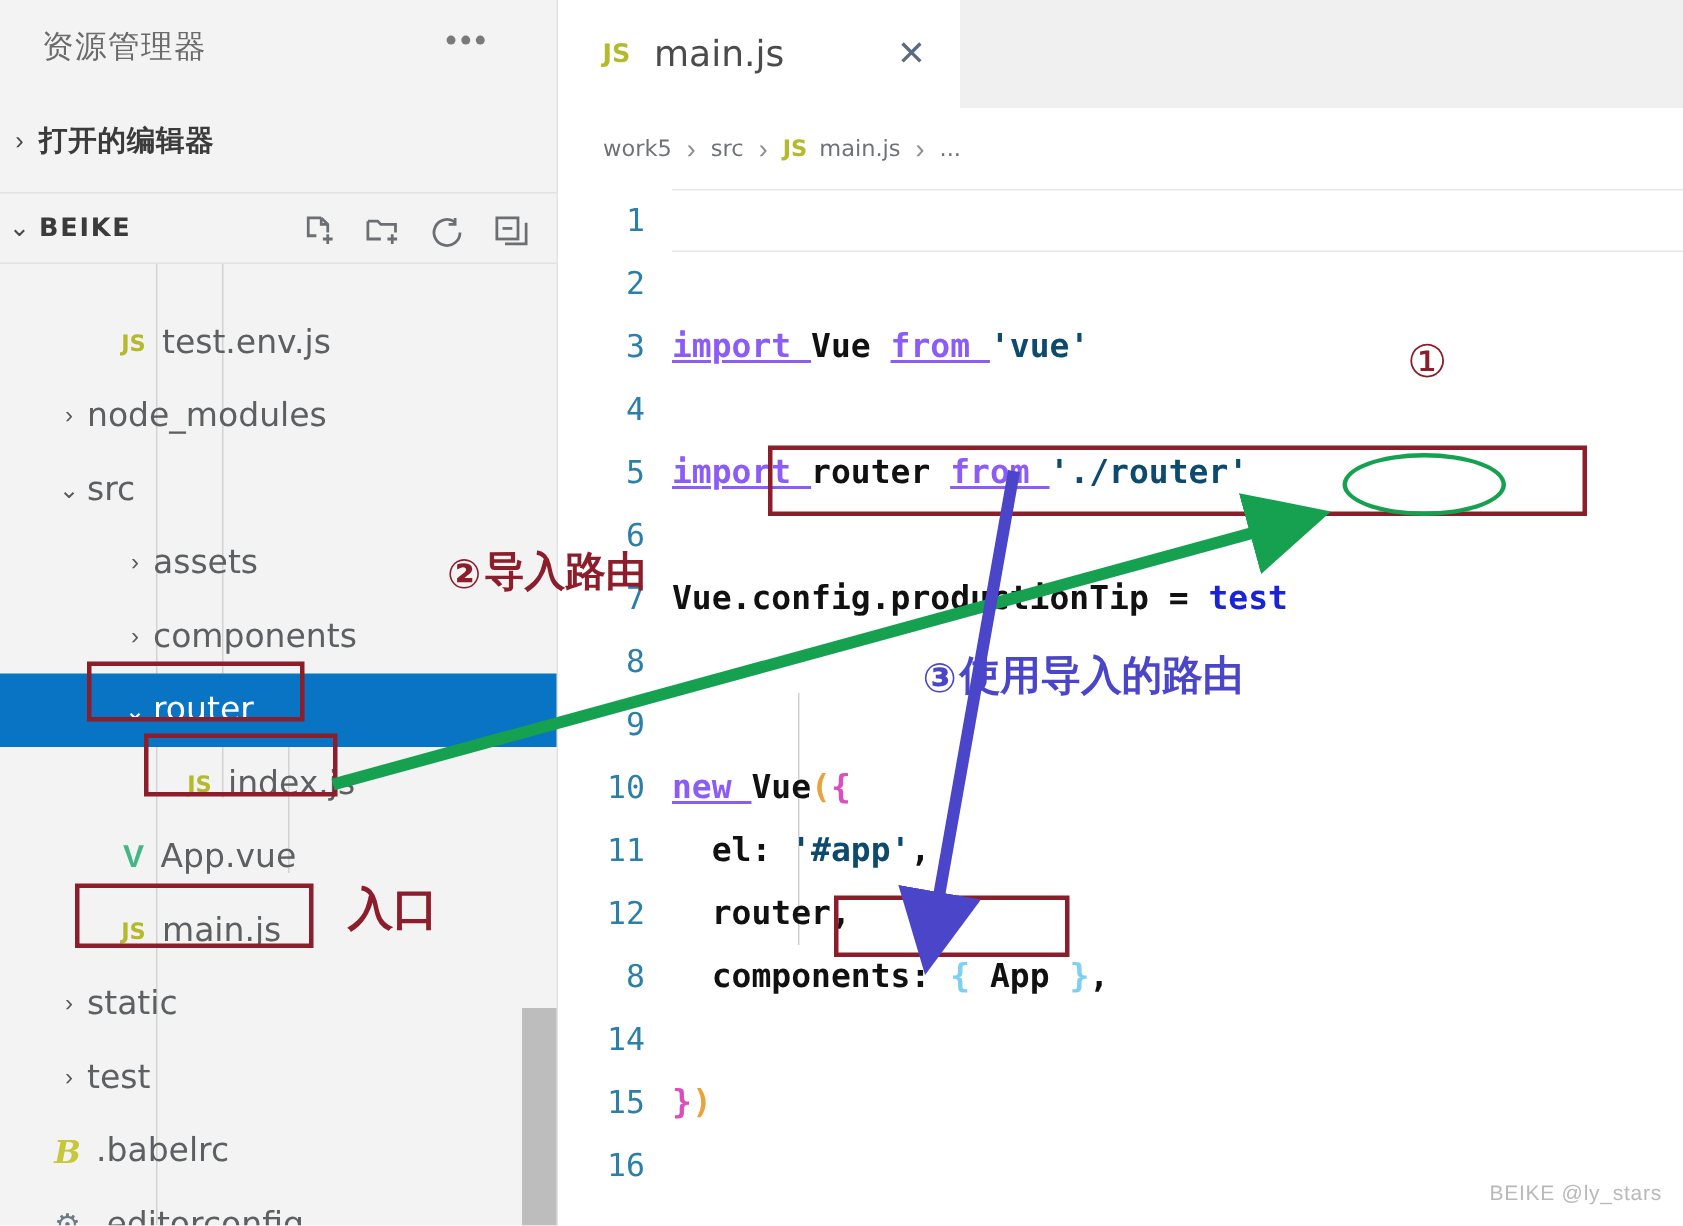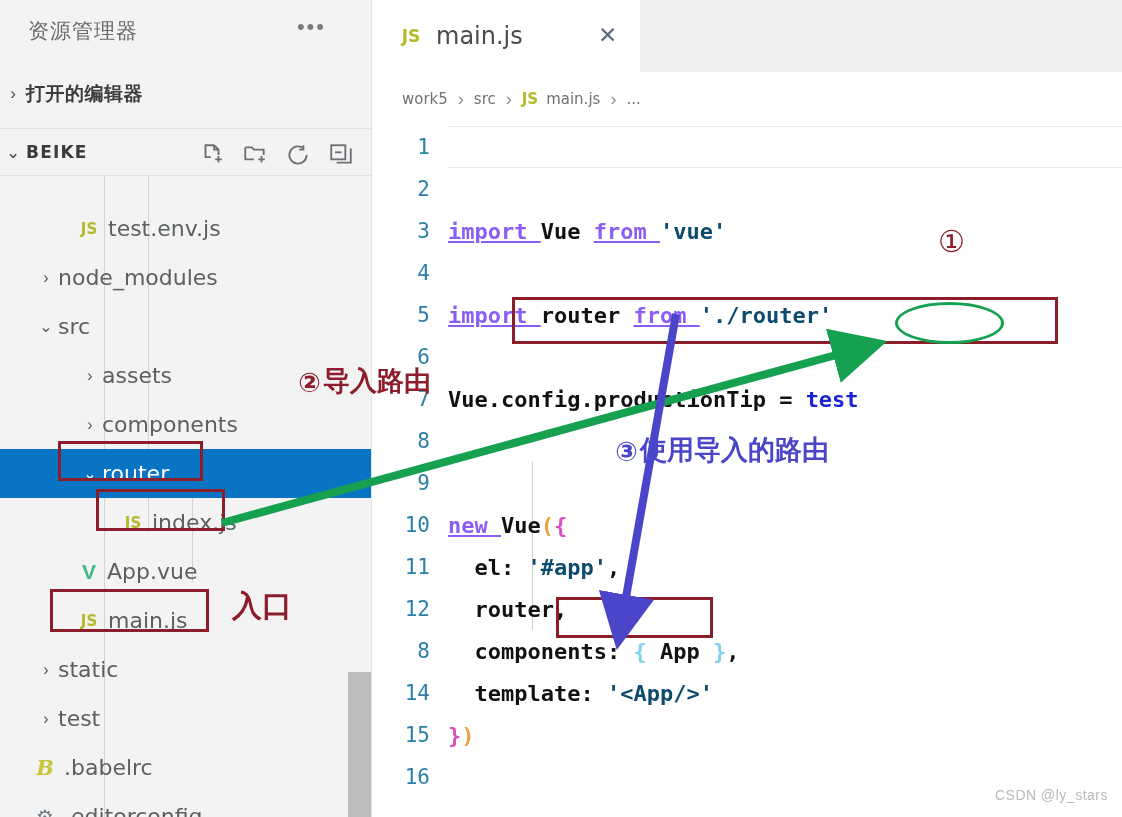--- a/index.html
+++ b/index.html
@@ -339,21 +339,21 @@
           <div class="cline"><span class="gutter">4</span></div>
           <div class="cline"><span class="gutter">5</span><span class="ctext"><span class="t-kw">import </span><span class="t-pln">router </span><span class="t-kw">from </span><span class="t-str">'./router'</span></span></div>
           <div class="cline"><span class="gutter">6</span><span class="ctext"><span class="t-pln"></span></span></div>
           <div class="cline"><span class="gutter">7</span><span class="ctext"><span class="t-pln">Vue.config.productionTip = </span><span class="t-lit">test</span></span></div>
           <div class="cline"><span class="gutter">8</span><span class="ctext"><span class="t-pln"></span></span></div>
           <div class="cline"><span class="gutter">9</span></div>
           <div class="cline"><span class="gutter">10</span><span class="ctext"><span class="t-kw">new </span><span class="t-pln">Vue</span><span class="t-paren">(</span><span class="t-brace">{</span></span></div>
           <div class="cline"><span class="gutter">11</span><span class="ctext"><span class="t-pln">  el: </span><span class="t-str">'#app'</span><span class="t-pln">,</span></span></div>
           <div class="cline"><span class="gutter">12</span><span class="ctext"><span class="t-pln">  router,</span></span></div>
           <div class="cline"><span class="gutter">8</span><span class="ctext"><span class="t-pln">  components: </span><span class="t-brace2">{</span><span class="t-pln"> App </span><span class="t-brace2">}</span><span class="t-pln">,</span></span></div>
-          <div class="cline"><span class="gutter">14</span><span class="ctext"><span class="t-pln">  template: </span><span class="t-str">'&lt;App/&gt;'</span></span></div>
+          <div class="cline"><span class="gutter">14</span></div>
           <div class="cline"><span class="gutter">15</span><span class="ctext"><span class="t-brace">}</span><span class="t-paren">)</span></span></div>
           <div class="cline"><span class="gutter">16</span><span class="ctext"><span class="t-pln"></span></span></div>
         </div>
     </div>
   </div>
 
   <div class="redbox" style="left:58px;top:441px;width:145px;height:40px;"></div>
   <div class="redbox" style="left:96px;top:489px;width:129px;height:42px;"></div>
   <div class="redbox" style="left:50px;top:589px;width:159px;height:43px;"></div>
   <div class="redbox" style="left:512px;top:297px;width:546px;height:47px;"></div>
@@ -381,14 +381,14 @@
         <path d="M0,0 L7,3.5 L0,7 z" fill="#15a150"></path>
       </marker>
       <marker id="bhead" markerWidth="7" markerHeight="7" refX="3.2" refY="3.5" orient="auto">
         <path d="M0,0 L7,3.5 L0,7 z" fill="#4a45c9"></path>
       </marker>
     </defs>
     <line x1="222" y1="523" x2="858" y2="349" stroke="#15a150" stroke-width="8" marker-end="url(#ghead)"></line>
     <line x1="676" y1="314" x2="622" y2="620" stroke="#4a45c9" stroke-width="8" marker-end="url(#bhead)"></line>
   </svg>
 
-  <div class="watermark">CSDN @ly_stars</div>
+  <div class="watermark">BEIKE @ly_stars</div>
 </div>
 
 </body></html>

